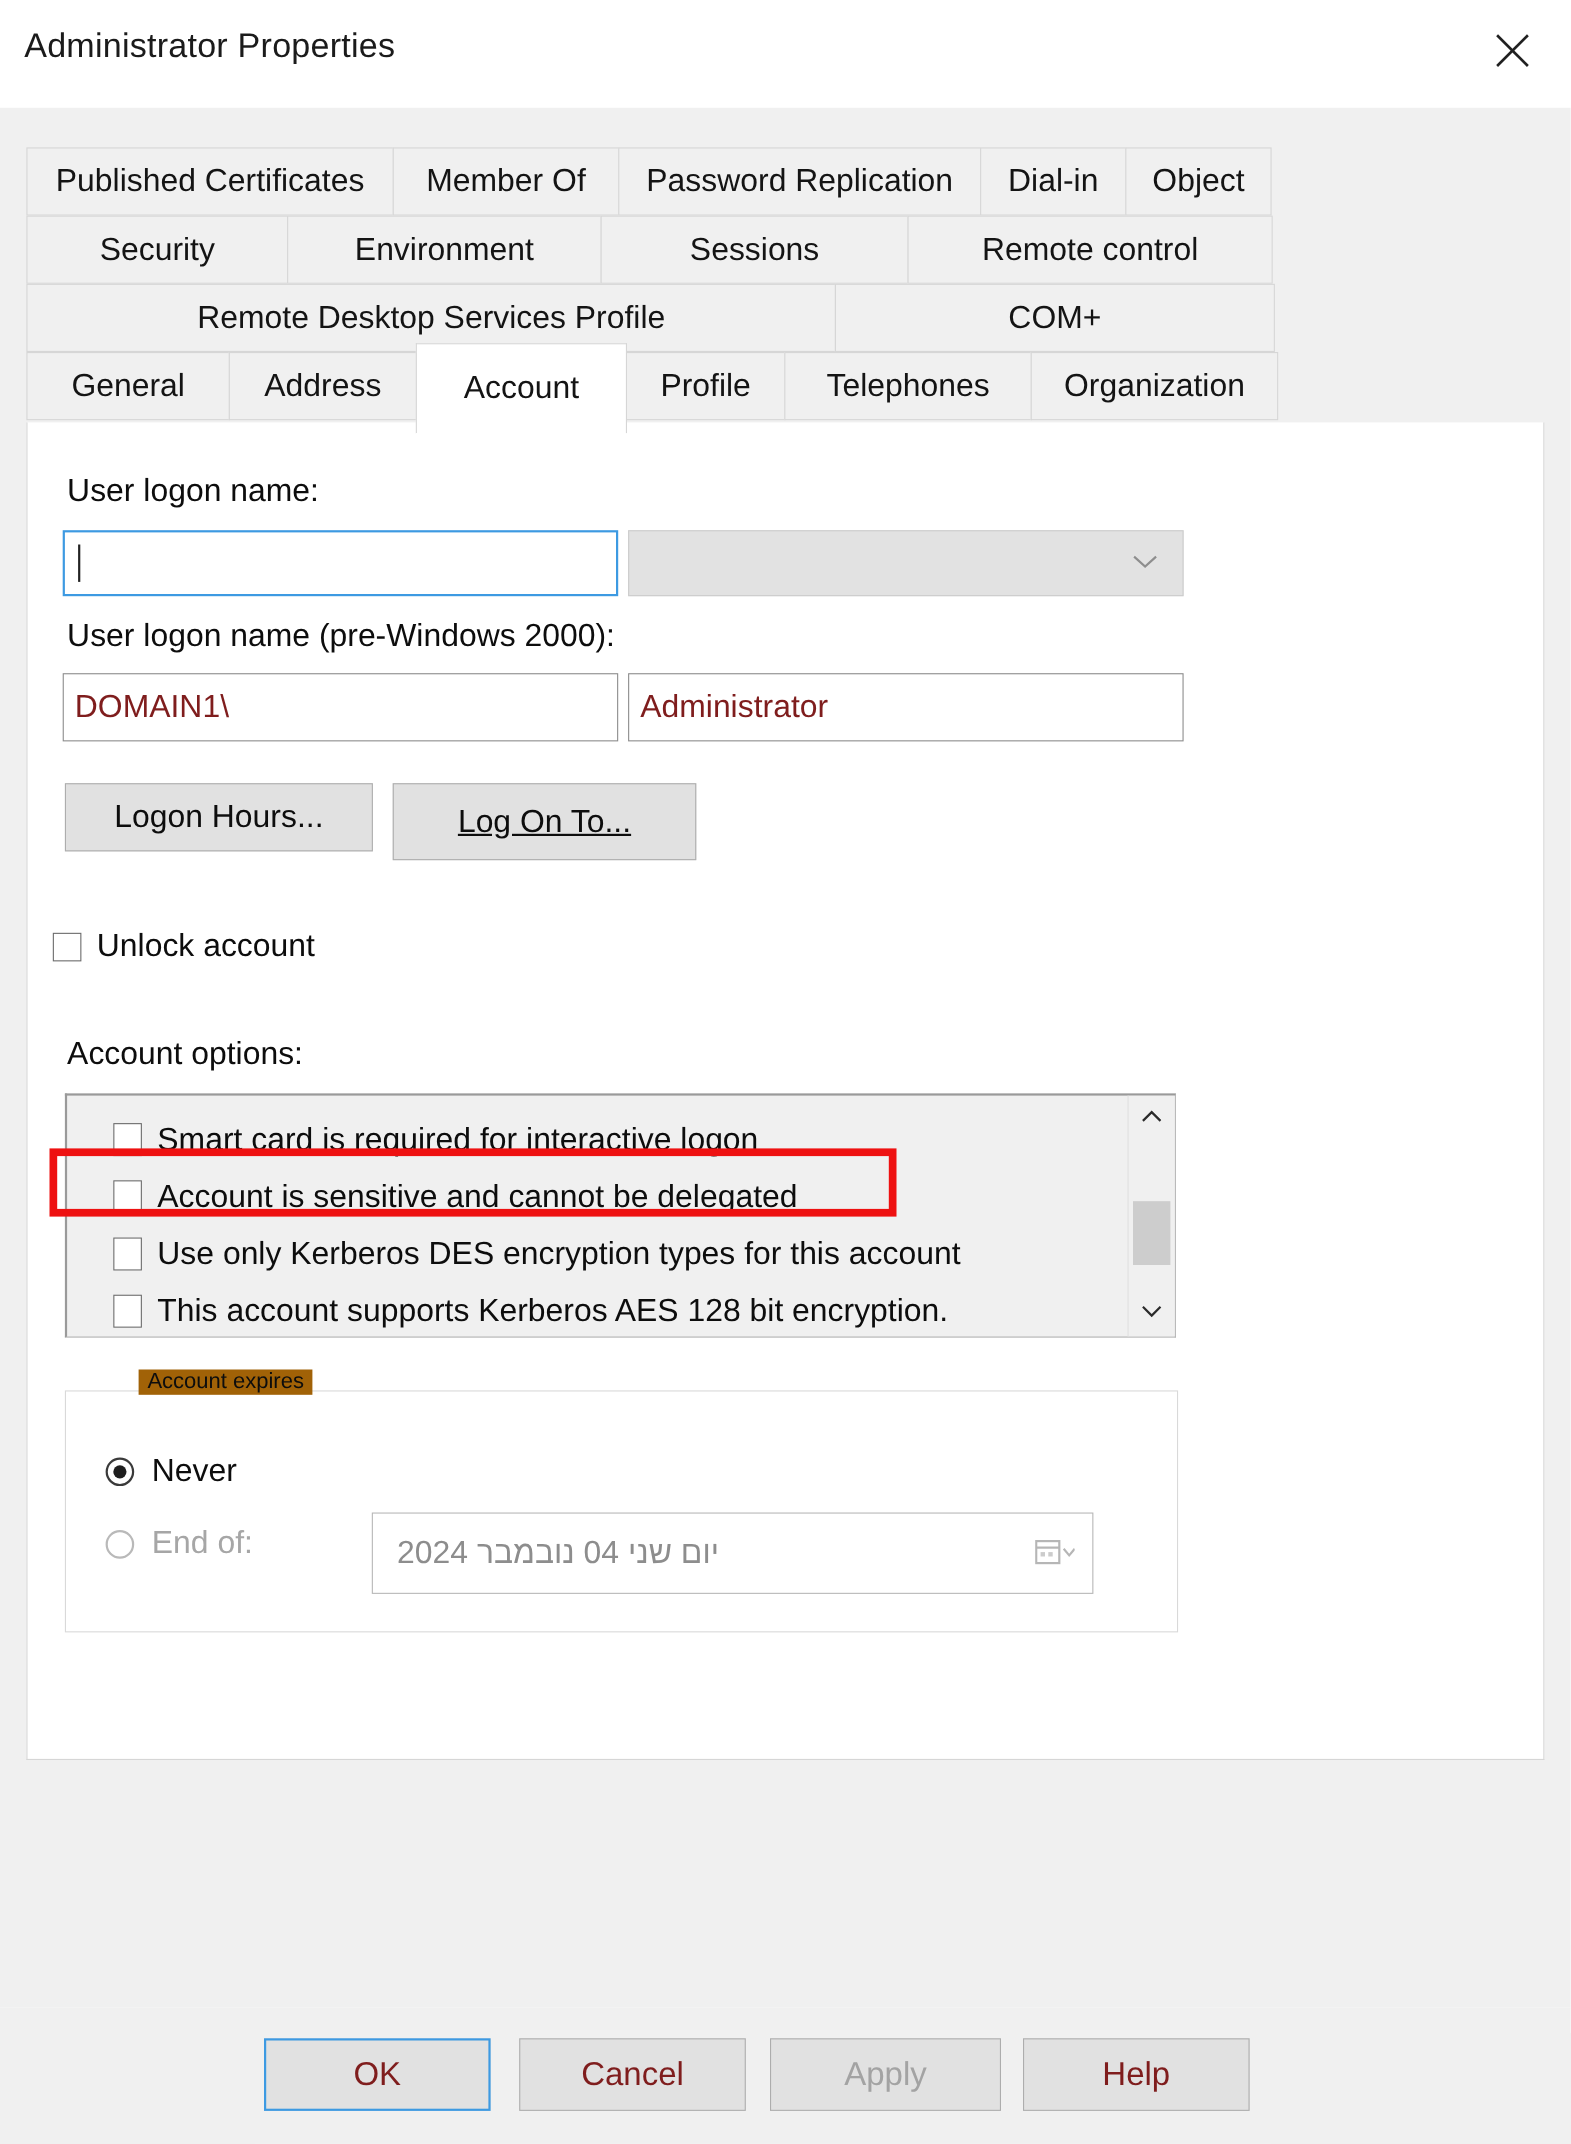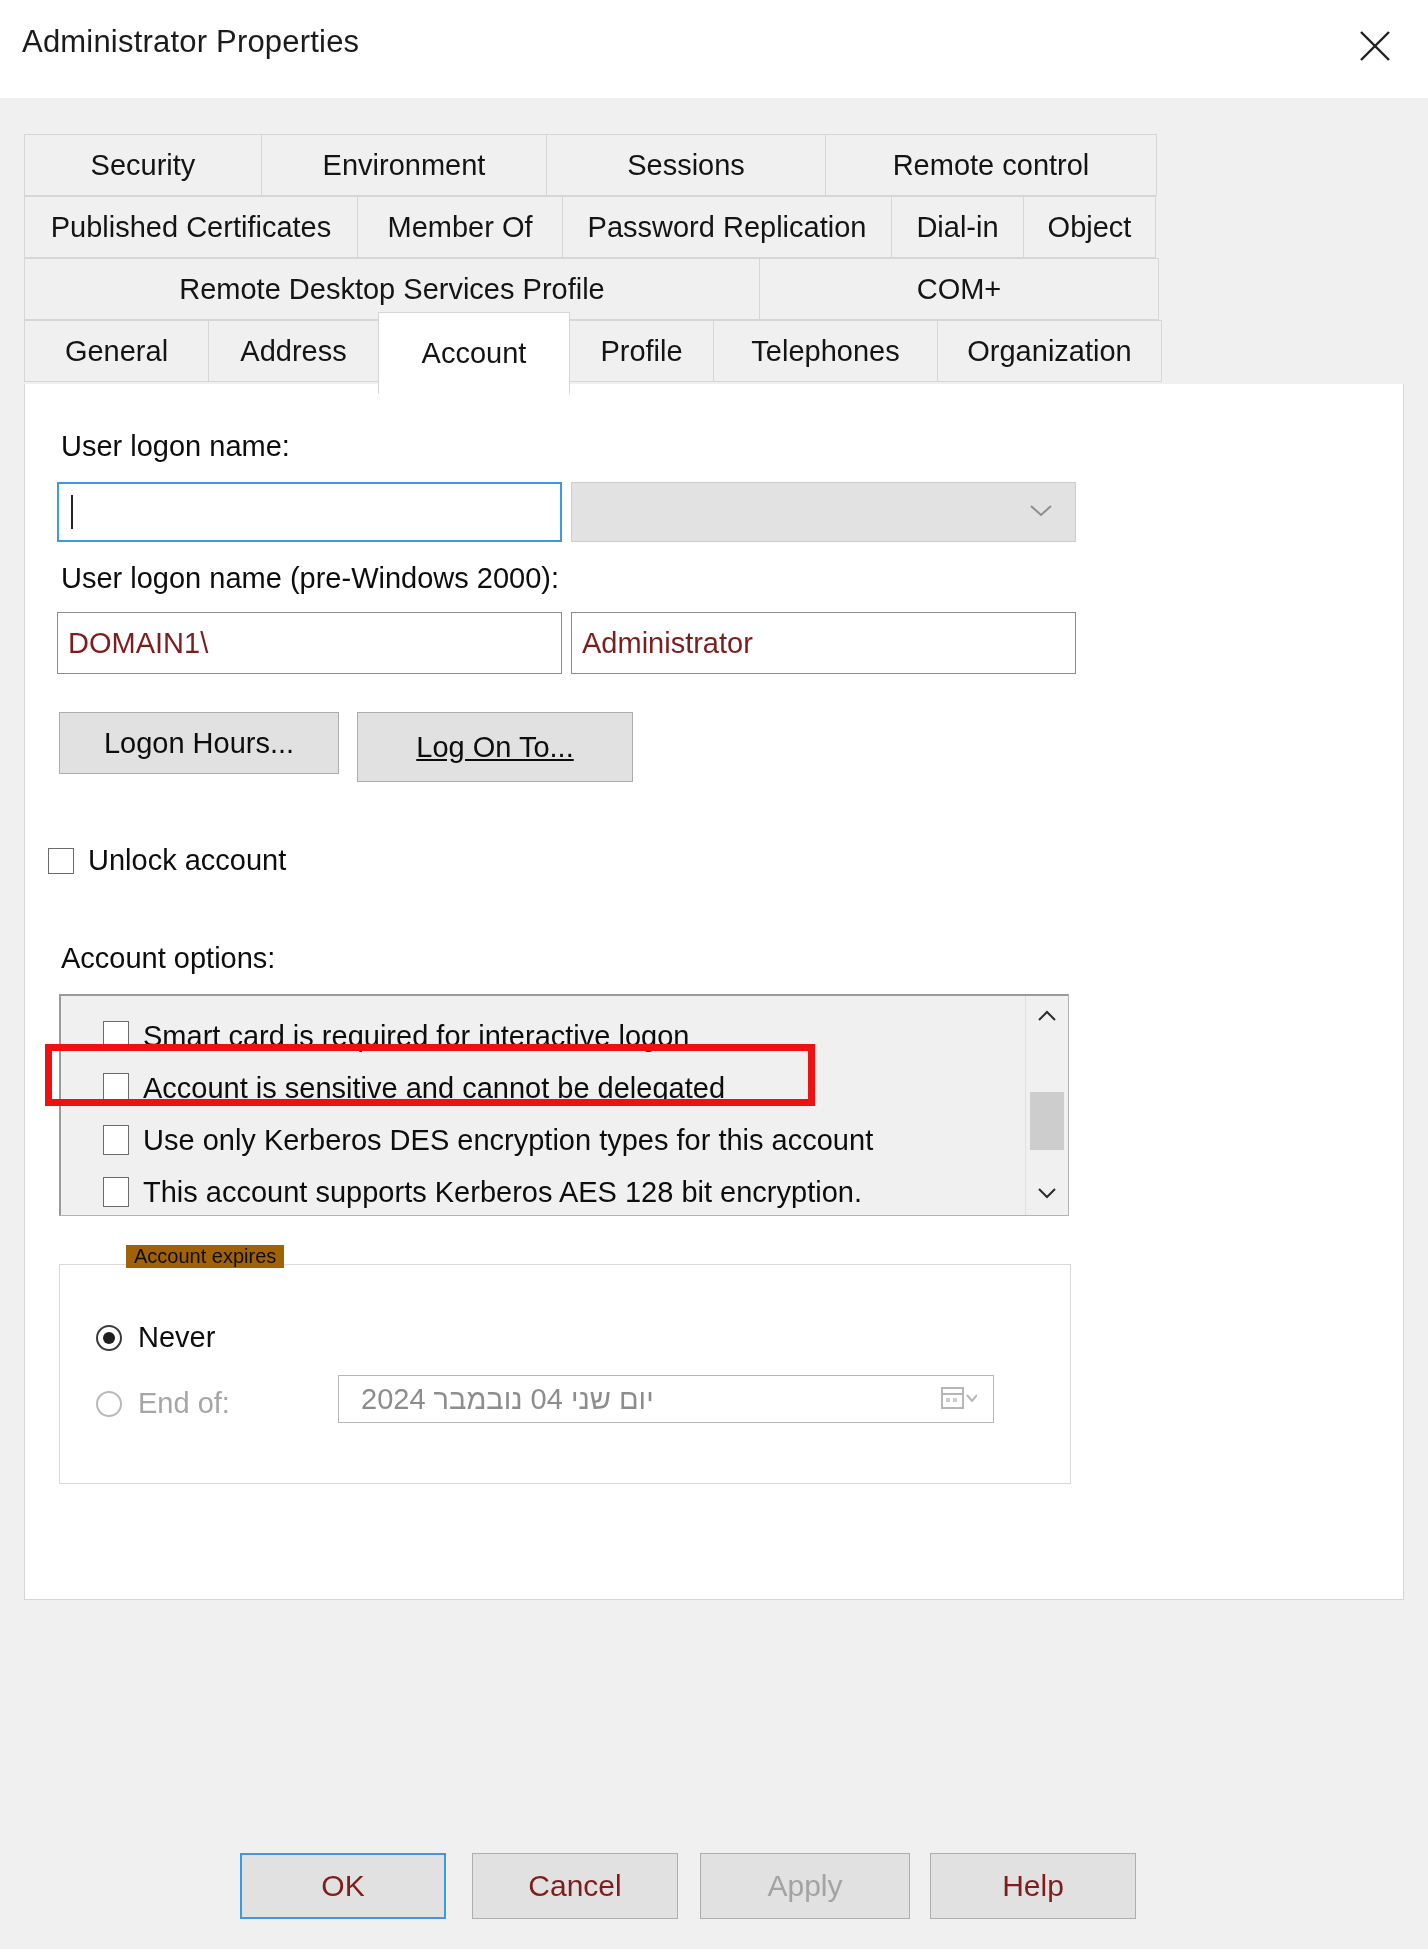--- a/index.html
+++ b/index.html
@@ -333,49 +333,49 @@
       </svg>
     </span>
   </div>
 </div>
 
 <div class="dialog-body">
 
   <div class="tabstrip">
 
     <div class="tabrow">
+      <div class="tab" style="width:334px">
+          <span>Published Certificates</span>
+        </div>
+      <div class="tab" style="width:206px">
+          <span>Member Of</span>
+        </div>
+      <div class="tab" style="width:330px">
+          <span>Password Replication</span>
+        </div>
+      <div class="tab" style="width:133px">
+          <span>Dial-in</span>
+        </div>
+      <div class="tab" style="width:133px">
+          <span>Object</span>
+        </div>
+    </div>
+
+    <div class="tabrow">
       <div class="tab" style="width:238px">
           <span>Security</span>
         </div>
       <div class="tab" style="width:286px">
           <span>Environment</span>
         </div>
       <div class="tab" style="width:280px">
           <span>Sessions</span>
         </div>
       <div class="tab" style="width:332px">
           <span>Remote control</span>
-        </div>
-    </div>
-
-    <div class="tabrow">
-      <div class="tab" style="width:334px">
-          <span>Published Certificates</span>
-        </div>
-      <div class="tab" style="width:206px">
-          <span>Member Of</span>
-        </div>
-      <div class="tab" style="width:330px">
-          <span>Password Replication</span>
-        </div>
-      <div class="tab" style="width:133px">
-          <span>Dial-in</span>
-        </div>
-      <div class="tab" style="width:133px">
-          <span>Object</span>
         </div>
     </div>
 
     <div class="tabrow">
       <div class="tab" style="width:736px">
           <span>Remote Desktop Services Profile</span>
         </div>
       <div class="tab" style="width:400px">
           <span>COM+</span>
         </div>
@@ -494,21 +494,21 @@
       <div class="radio-row" style="left:36px; top:56px;">
         <span class="radio checked"></span>
         <span class="radio-label">Never</span>
       </div>
 
       <div class="radio-row" style="left:36px; top:122px;">
         <span class="radio disabled"></span>
         <span class="radio-label disabled">End of:</span>
       </div>
 
-      <div class="datebox" style="left:278px; top:110px; width:656px; height:48px;">
+      <div class="datebox" style="left:278px; top:110px; width:656px; height:74px;">
         <span class="datetext">יום שני  04  נובמבר  2024</span>
         <span class="cal-icon">
           <svg width="36" height="26" viewBox="0 0 36 26">
             <rect x="1" y="2" width="21" height="20" fill="none" stroke="#707070" stroke-width="2"></rect>
             <line x1="1" y1="8" x2="22" y2="8" stroke="#707070" stroke-width="2"></line>
             <rect x="5" y="12" width="4" height="4" fill="#9a9a9a"></rect>
             <rect x="12" y="12" width="4" height="4" fill="#9a9a9a"></rect>
             <polyline points="26,9 31,15 36,9" fill="none" stroke="#707070" stroke-width="2"></polyline>
           </svg>
         </span>

